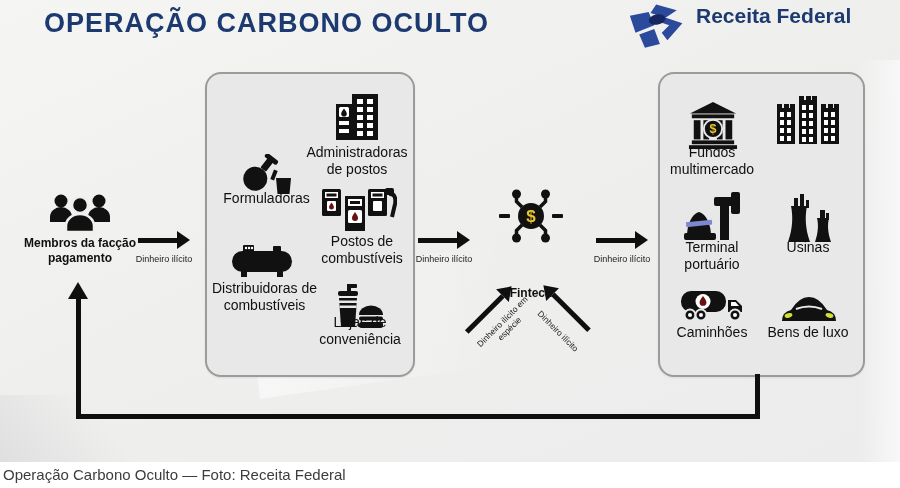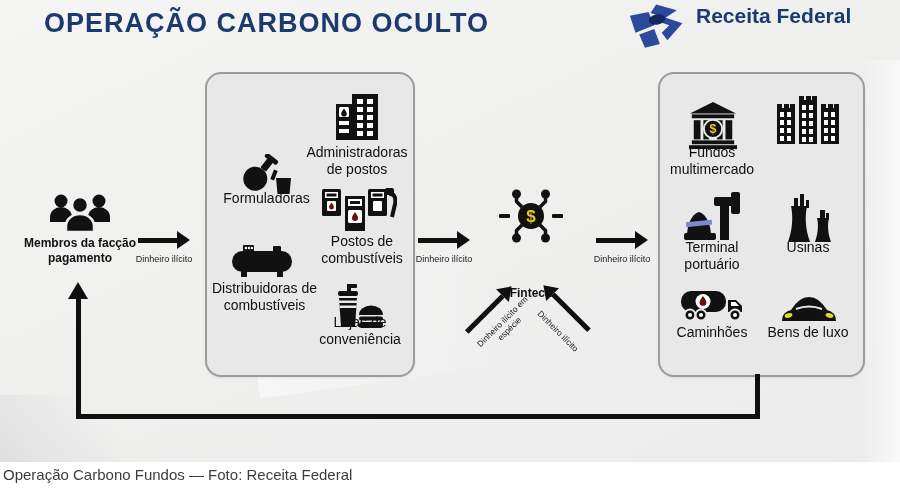--- a/index.html
+++ b/index.html
@@ -271,14 +271,14 @@
       </svg>
       <div class="item-label" style="left:96px;top:250px;width:104px;">Bens de luxo</div>
     </div>
 
     <div class="seg" style="left:755px;top:374px;width:5px;height:44px;"></div>
     <div class="seg" style="left:76px;top:414px;width:684px;height:5px;"></div>
     <div class="seg" style="left:76px;top:298px;width:5px;height:120px;"></div>
     <div class="ah-up" style="left:68px;top:282px;"></div>
   </div>
 
-  <div class="caption">Operação Carbono Fundos — Foto: Receita Federal</div>
+  <div class="caption">Operação Carbono Oculto — Foto: Receita Federal</div>
 </div>
 
 </body></html>

